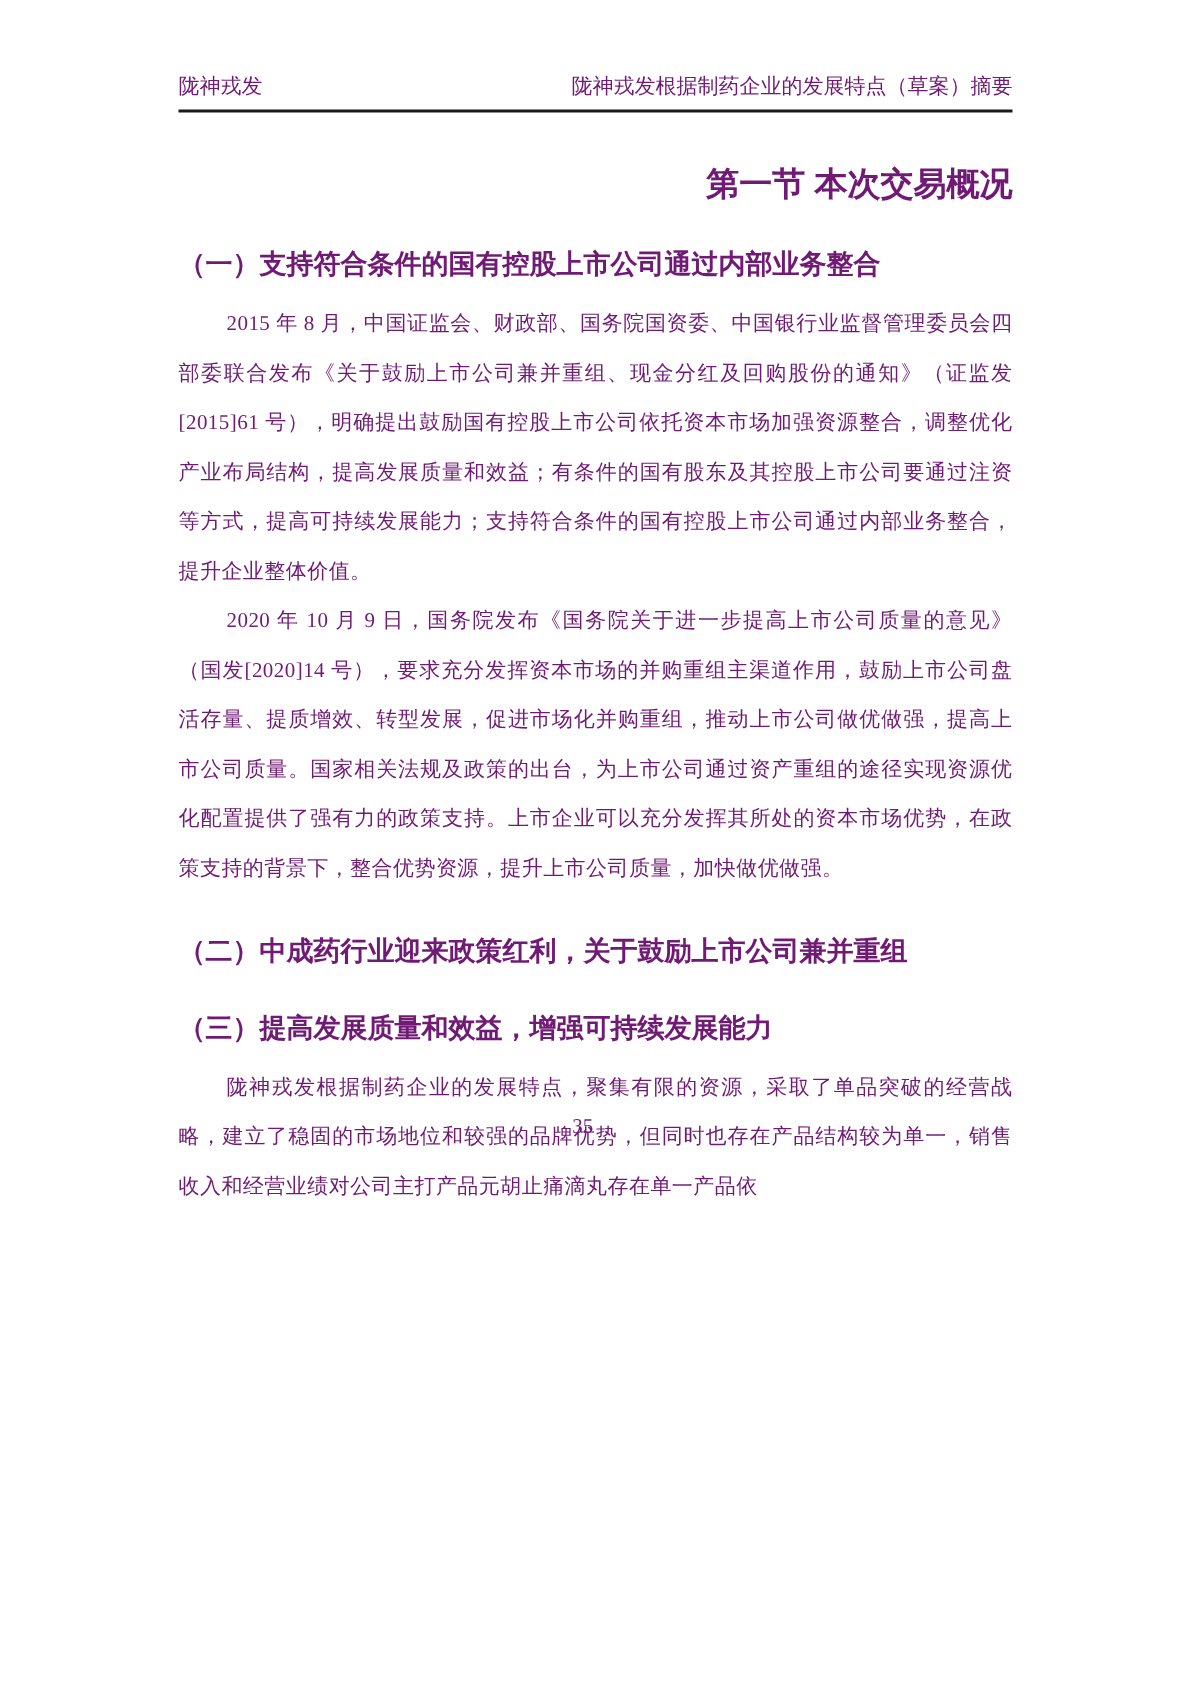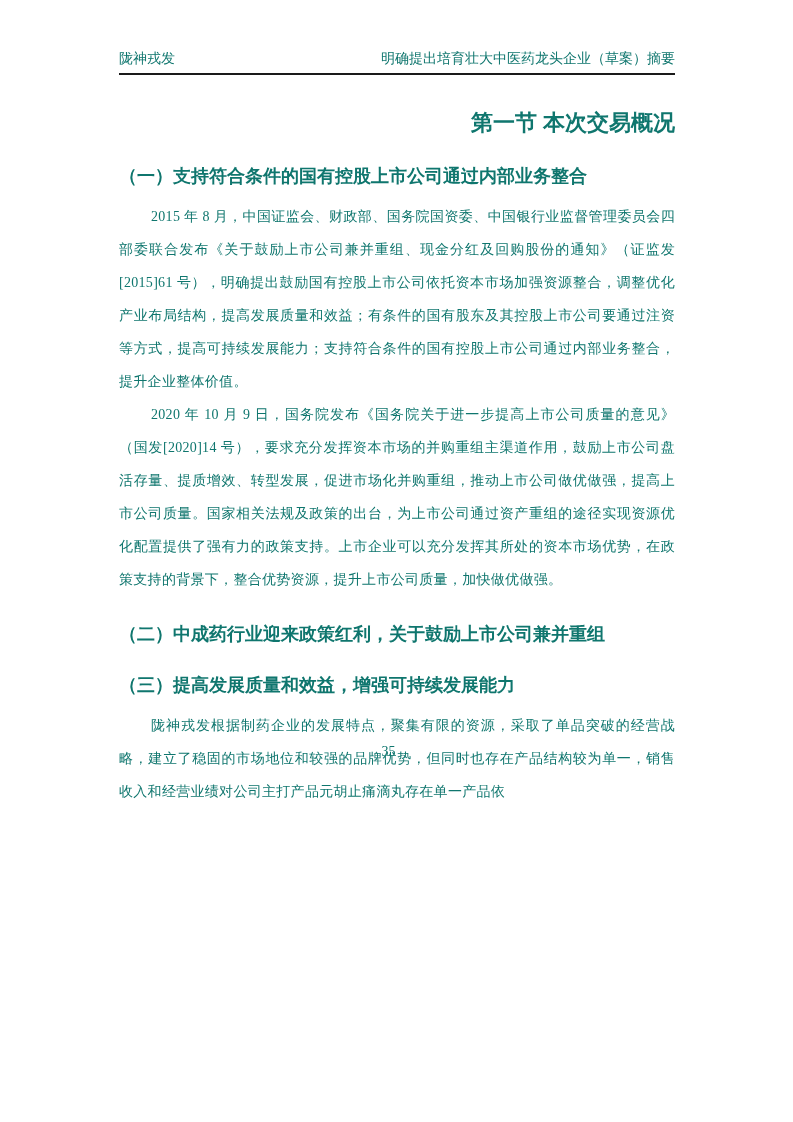--- a/index.html
+++ b/index.html
@@ -5,21 +5,21 @@
   html, body {
     margin: 0;
     padding: 0;
     background: #ffffff;
   }
   .page {
     position: relative;
     width: 793px;
     height: 822px;
     background: #ffffff;
-    color: #0f766e;
+    color: #701a75;
     overflow: hidden;
     font-family: "Liberation Serif", serif;
   }
   .header {
     position: absolute;
     top: 50px;
     left: 119px;
     width: 556px;
     display: flex;
     justify-content: space-between;
@@ -78,21 +78,21 @@
     font-family: "Liberation Serif", serif;
   }
 </style>
 </head>
 <body>
 
 <div class="page">
 
   <div class="header">
     <span>陇神戎发</span>
-    <span>明确提出培育壮大中医药龙头企业（草案）摘要</span>
+    <span>陇神戎发根据制药企业的发展特点（草案）摘要</span>
   </div>
 
   <div class="content">
 
     <div class="doc-title">第一节 本次交易概况</div>
 
 
     <div class="h2">（一）支持符合条件的国有控股上市公司通过内部业务整合</div>
     <p class="body-para">2015 年 8 月，中国证监会、财政部、国务院国资委、中国银行业监督管理委员会四部委联合发布《关于鼓励上市公司兼并重组、现金分红及回购股份的通知》（证监发[2015]61 号），明确提出鼓励国有控股上市公司依托资本市场加强资源整合，调整优化产业布局结构，提高发展质量和效益；有条件的国有股东及其控股上市公司要通过注资等方式，提高可持续发展能力；支持符合条件的国有控股上市公司通过内部业务整合，提升企业整体价值。</p>
     <p class="body-para">2020 年 10 月 9 日，国务院发布《国务院关于进一步提高上市公司质量的意见》（国发[2020]14 号），要求充分发挥资本市场的并购重组主渠道作用，鼓励上市公司盘活存量、提质增效、转型发展，促进市场化并购重组，推动上市公司做优做强，提高上市公司质量。国家相关法规及政策的出台，为上市公司通过资产重组的途径实现资源优化配置提供了强有力的政策支持。上市企业可以充分发挥其所处的资本市场优势，在政策支持的背景下，整合优势资源，提升上市公司质量，加快做优做强。</p>

